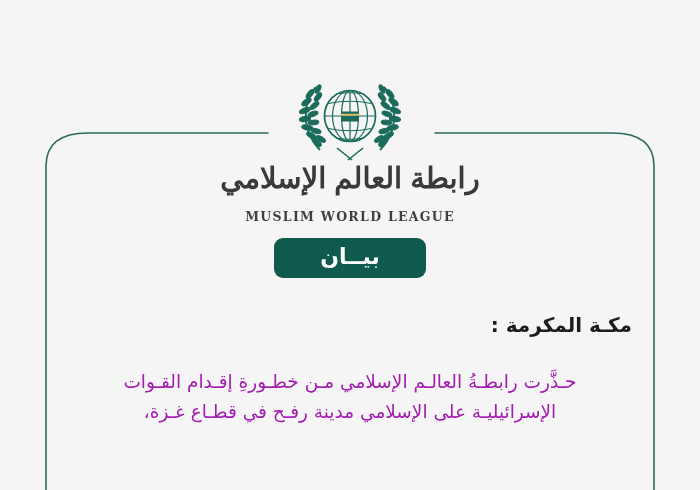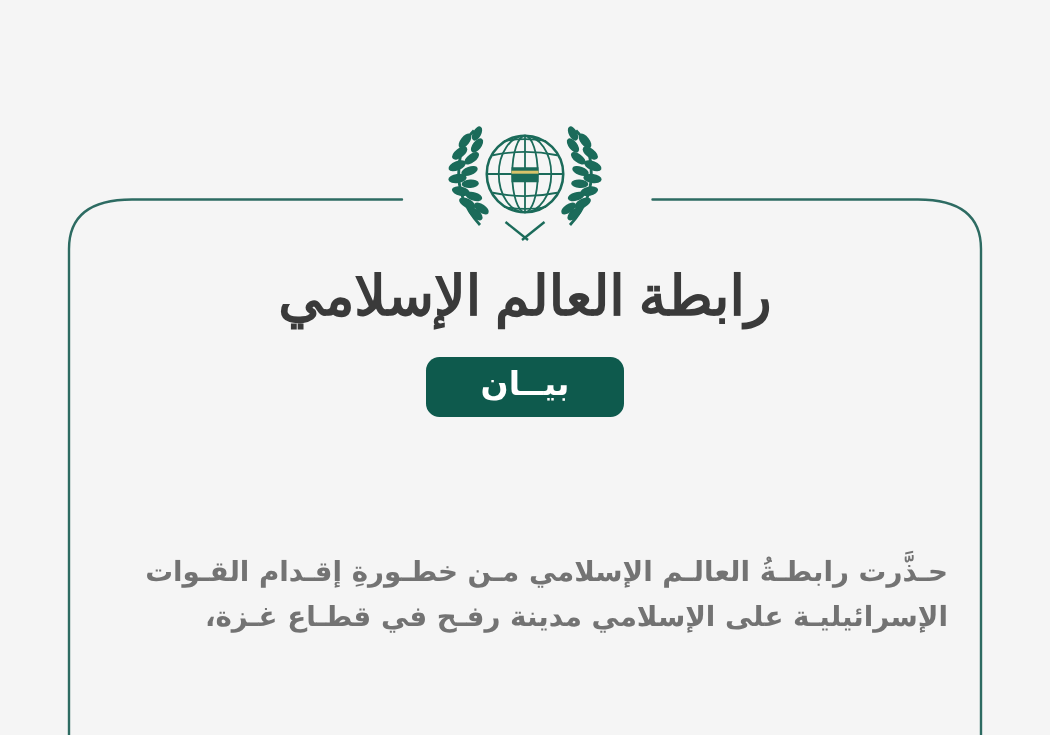--- a/index.html
+++ b/index.html
@@ -45,28 +45,27 @@
   }
   #emblem-svg { display: block; }
 
   
   #wordmark-ar {
     position: absolute;
     left: 0;
     right: 0;
     top: 164px;
     text-align: center;
-    font-family: Liberation Serif, serif;
-    font-size: 37px;
+    font-family: Liberation Sans, sans-serif;
+    font-size: 29px;
     font-weight: 700;
     color: #3a3a3a;
     letter-spacing: 0px;
     line-height: 1;
     direction: rtl;
-    margin-top: 16px;
   }
 
   
   #wordmark-en {
     position: absolute;
     left: 0;
     right: 0;
     top: 209px;
     text-align: center;
     font-family: "DejaVu Serif", "Liberation Serif", serif;
@@ -80,21 +79,21 @@
   
   #badge-row {
     position: absolute;
     left: 0;
     right: 0;
     top: 238px;
     display: flex;
     justify-content: center;
   }
   #statement-badge {
-    width: 132px;
+    width: 152px;
     height: 40px;
     background: #0e5a4d;
     border-radius: 9px;
     display: flex;
     align-items: center;
     justify-content: center;
     color: #ffffff;
     font-family: "DejaVu Sans", "Liberation Sans", sans-serif;
     font-size: 22px;
     font-weight: 700;
@@ -118,25 +117,25 @@
     white-space: nowrap;
   }
 
   
   #body-text {
     position: absolute;
     right: 68px;
     left: 68px;
     top: 367px;
     direction: rtl;
-    text-align: right;
+    text-align: center;
     font-family: "DejaVu Sans", "Liberation Sans", sans-serif;
     font-size: 18.5px;
-    font-weight: 700;
-    color: #737373;
+    font-weight: 400;
+    color: #a21caf;
     line-height: 30px;
   }
   #body-text .bodyline {
     display: block;
     white-space: nowrap;
   }
 </style>
 </head>
 <body>
 
@@ -218,24 +217,26 @@
 
       <g stroke="#1b6b5a" stroke-width="1.6" fill="none">
         <path d="M 43 70 L 58 82"></path>
         <path d="M 69 70 L 54 82"></path>
       </g>
     </svg>
   </div>
 
   <div id="wordmark-ar">رابطة العالم الإسلامي</div>
 
+  <div id="wordmark-en">MUSLIM WORLD LEAGUE</div>
 
   <div id="badge-row">
     <div id="statement-badge">بيــان</div>
   </div>
 
+  <div id="dateline">مكـة المكرمة :</div>
 
   <div id="body-text">
     <span class="bodyline">حـذَّرت رابطـةُ العالـم الإسلامي مـن خطـورةِ إقـدام القـوات</span>
     <span class="bodyline">الإسرائيليـة على الإسلامي مدينة رفـح في قطـاع غـزة،</span>
   </div>
 
 </div>
 
 </body></html>

